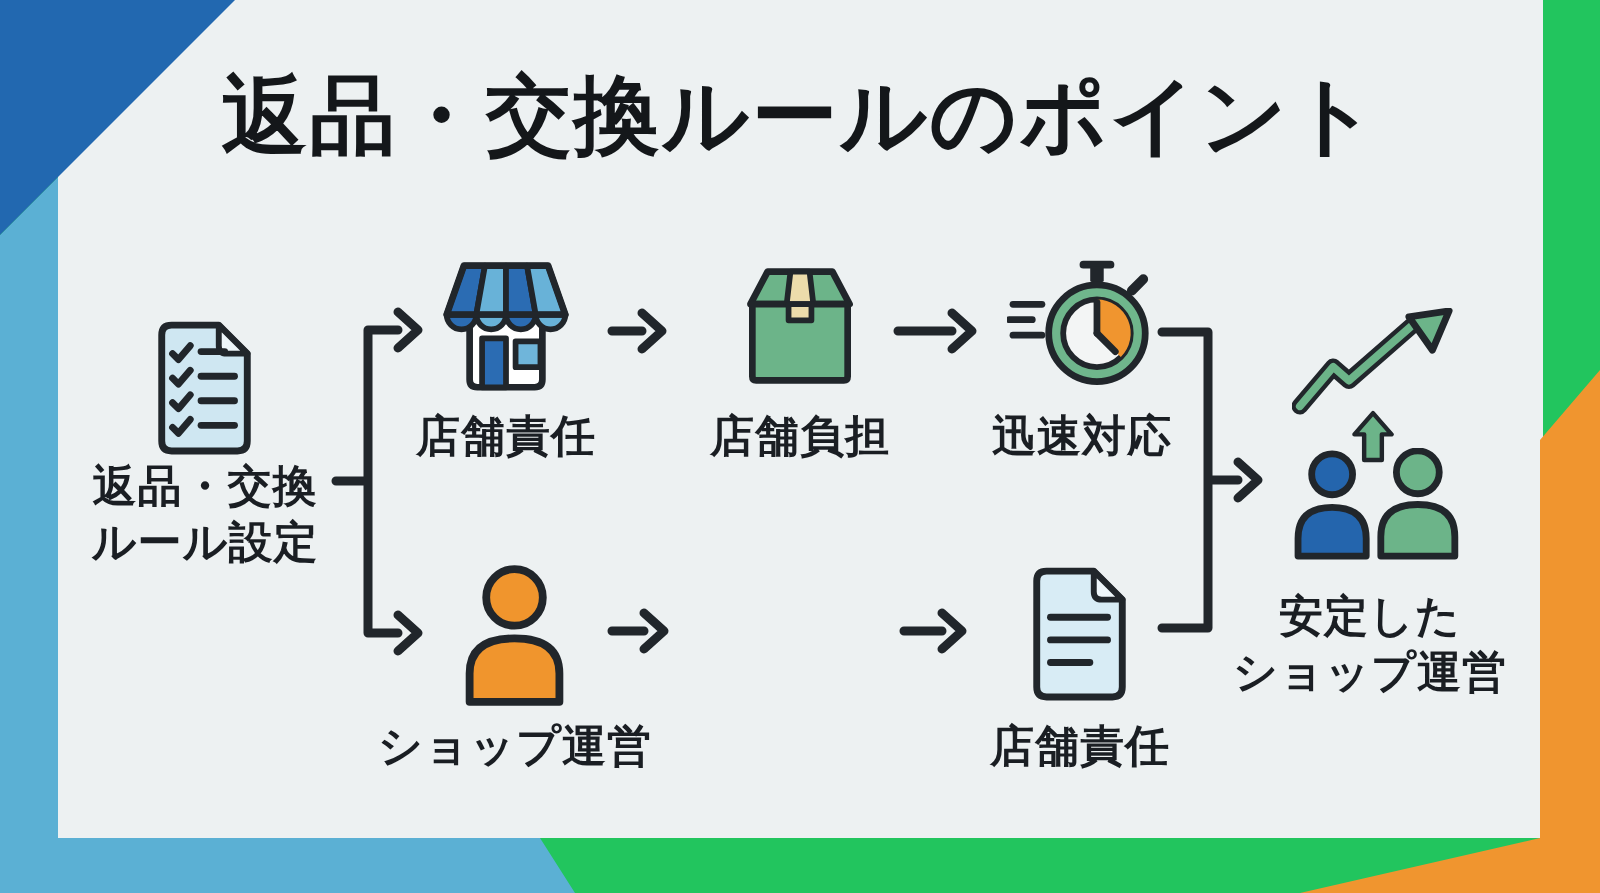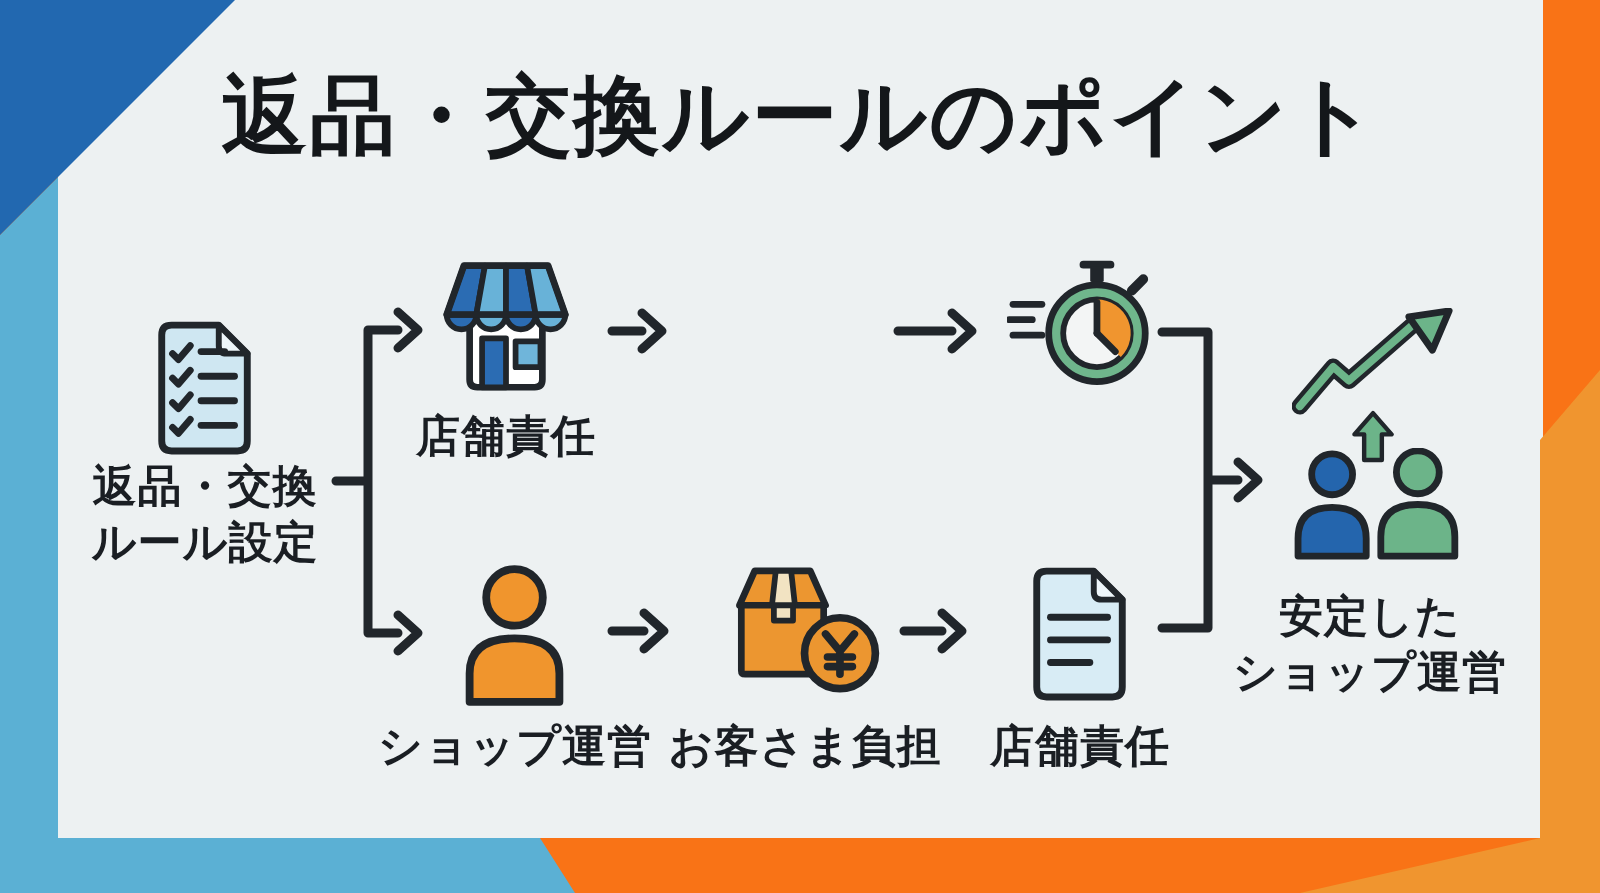--- a/index.html
+++ b/index.html
@@ -1,18 +1,18 @@
 <!DOCTYPE html>
 <html><head>
 <meta charset="utf-8">
 <style>
   html,body{margin:0;padding:0;background:#ffffff;}
   #canvas{
     position:relative;width:1600px;height:893px;overflow:hidden;
-    background:#f97316;
+    background:#22c55e;
     font-family:"Liberation Sans","DejaVu Sans",sans-serif;
   }
   .panel{position:absolute;left:58px;top:0;width:1485px;height:838px;background:#edf1f2;}
   .decor{position:absolute;inset:0;width:1600px;height:893px;}
   .decor-blue{background:#2268b0;clip-path:polygon(0 0,235px 0,0 235px);}
   .decor-lightblue{background:#5bb0d4;clip-path:polygon(58px 177px,0 235px,0 893px,575px 893px,540px 838px,58px 838px);}
   .decor-orange{background:#f0952f;clip-path:polygon(1600px 370px,1600px 893px,1300px 893px,1540px 838px,1540px 440px);}
   .title{
     position:absolute;left:58px;top:58px;width:1485px;
     text-align:center;font-size:86px;font-weight:900;color:#14171a;letter-spacing:2px;white-space:nowrap;
@@ -88,20 +88,33 @@
             <path d="M70 12 L92 12 L101 63 L70 63 Z" fill="#2b6cb3"></path>
             <path d="M92 12 L114 12 L132 63 L101 63 Z" fill="#68b2d8"></path>
           </g>
           <path d="M26 12 H114 L132 63 H8 Z" fill="none" stroke-width="7"></path>
         </g>
       </svg>
     </div>
     <div class="node-label">店舗責任</div>
   </div>
 
+  <div class="node n-top" style="left:660px;">
+    <div class="icon-slot">
+      <svg width="124" height="122" viewBox="0 0 130 128">
+        <g stroke="#21262b" stroke-linejoin="round">
+          <path d="M31 7 H99 L117 41 H13 Z" fill="#6cb489" stroke-width="7"></path>
+          <path d="M15 41 H115 V117 Q115 121 111 121 H19 Q15 121 15 117 Z" fill="#6cb489" stroke-width="7"></path>
+          <path d="M55 7 H75 L79 41 H51 Z" fill="#ecdcab" stroke-width="6"></path>
+          <rect x="53" y="41" width="24" height="17" fill="#ecdcab" stroke-width="6"></rect>
+        </g>
+      </svg>
+    </div>
+    <div class="node-label">店舗負担</div>
+  </div>
 
   <div class="node n-top" style="left:942px;">
     <div class="icon-slot">
       <svg width="150" height="140" viewBox="0 0 155 145">
         <g stroke="#21262b" stroke-linecap="round" stroke-linejoin="round">
           <g stroke-width="7">
             <line x1="6" y1="50" x2="36" y2="50"></line>
             <line x1="2" y1="66" x2="26" y2="66"></line>
             <line x1="6" y1="82" x2="36" y2="82"></line>
           </g>
@@ -109,51 +122,35 @@
           <rect x="86" y="11" width="14" height="16" fill="#21262b" rx="2" stroke="none"></rect>
           <line x1="129" y1="36" x2="141" y2="24" stroke-width="10"></line>
           <circle cx="93" cy="80" r="50" fill="#6fb68c" stroke-width="7"></circle>
           <circle cx="93" cy="80" r="35" fill="#f3f5f5" stroke-width="6"></circle>
           <path d="M93 80 L93 45 A35 35 0 0 1 117.7 104.7 Z" fill="#f0952f" stroke="none"></path>
           <line x1="93" y1="80" x2="93" y2="48" stroke-width="7"></line>
           <line x1="93" y1="80" x2="112" y2="99" stroke-width="7"></line>
         </g>
       </svg>
     </div>
+    <div class="node-label">迅速対応</div>
   </div>
 
   <div class="node n-bot" style="left:365px;">
     <div class="icon-slot">
       <svg width="122" height="152" viewBox="0 0 125 155">
         <g stroke="#21262b" stroke-linejoin="round">
           <circle cx="62" cy="40" r="29" fill="#f0952d" stroke-width="8"></circle>
           <path d="M16 147 L16 118 Q16 82 62 82 Q108 82 108 118 L108 147 Z" fill="#f0952d" stroke-width="8"></path>
         </g>
       </svg>
     </div>
     <div class="node-label">ショップ運営</div>
   </div>
 
-  <div class="node n-bot" style="left:655px;">
-    <div class="icon-slot">
-      <svg width="158" height="144" viewBox="0 0 165 150">
-        <g stroke="#21262b" stroke-linejoin="round" stroke-linecap="round">
-          <path d="M30 9 H88 L104 45 H14 Z" fill="#ec9630" stroke-width="7"></path>
-          <path d="M16 45 H102 V113 Q102 117 98 117 H20 Q16 117 16 113 Z" fill="#ec9630" stroke-width="7"></path>
-          <path d="M52 9 H68 L72 45 H48 Z" fill="#f2e3c2" stroke-width="6"></path>
-          <rect x="50" y="45" width="20" height="16" fill="#f2e3c2" stroke-width="6"></rect>
-          <circle cx="119" cy="95" r="37" fill="#ec9630" stroke-width="8"></circle>
-          <g fill="none" stroke-width="8">
-            <path d="M104 75 L119 93 M134 75 L119 93 M119 93 V117 M106 99 H132 M106 109 H132"></path>
-          </g>
-        </g>
-      </svg>
-    </div>
-    <div class="node-label">お客さま負担</div>
-  </div>
 
   <div class="node n-bot" style="left:930px;">
     <div class="icon-slot">
       <svg width="118" height="140" viewBox="0 0 120 142">
         <g stroke="#21262b" stroke-linejoin="round" stroke-linecap="round">
           <path d="M26 7 H74 L103 36 V125 Q103 135 93 135 H26 Q16 135 16 125 V17 Q16 7 26 7 Z" fill="#d8ecf5" stroke-width="7"></path>
           <path d="M74 7 L103 36 H82 Q74 36 74 28 Z" fill="#eef6fa" stroke-width="6"></path>
           <g stroke-width="7">
             <line x1="30" y1="54" x2="88" y2="54"></line>
             <line x1="30" y1="77" x2="88" y2="77"></line>

